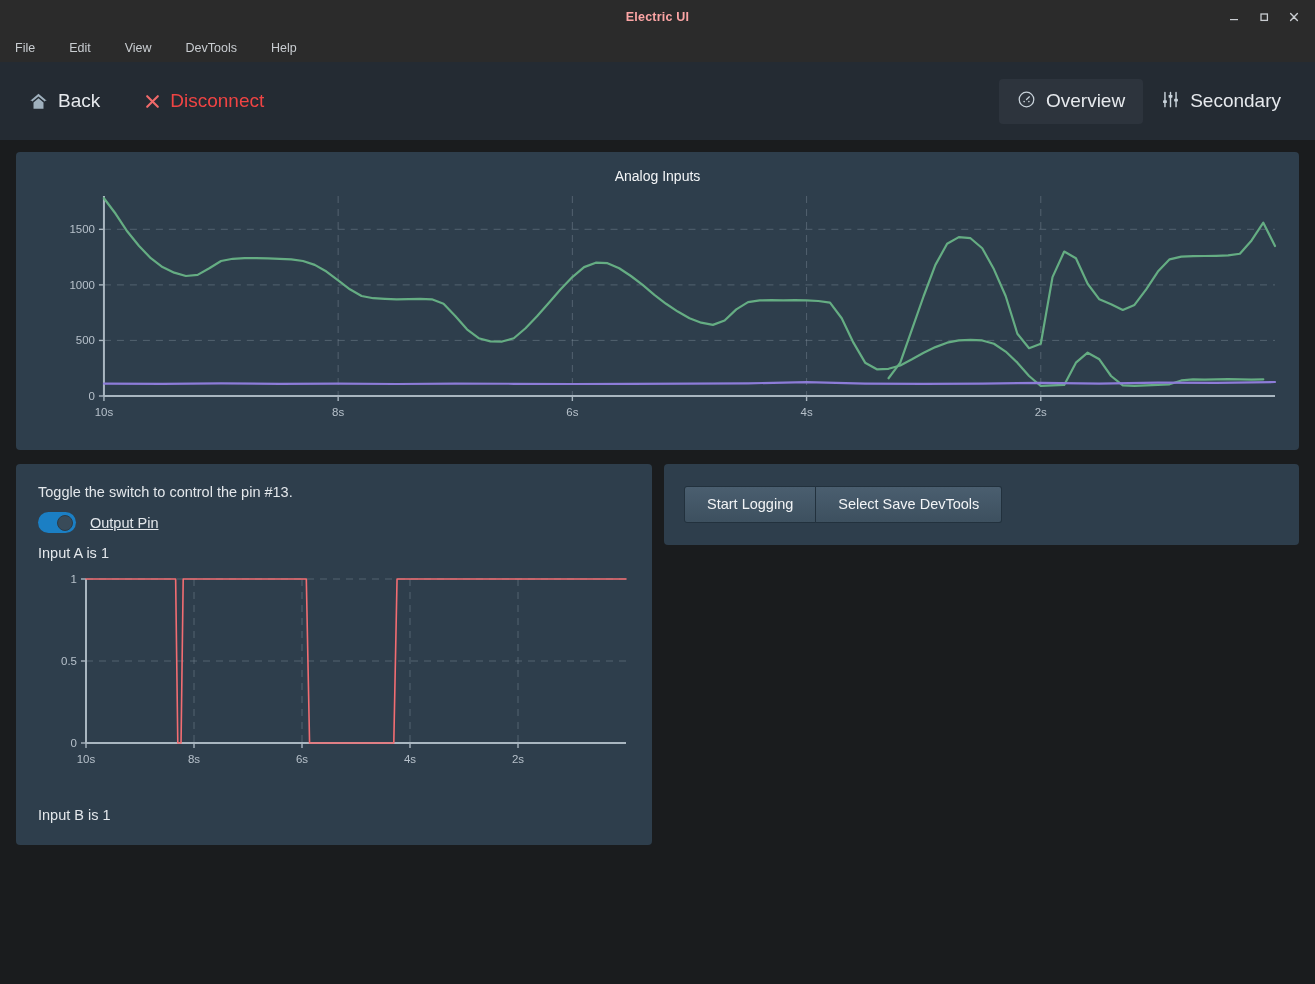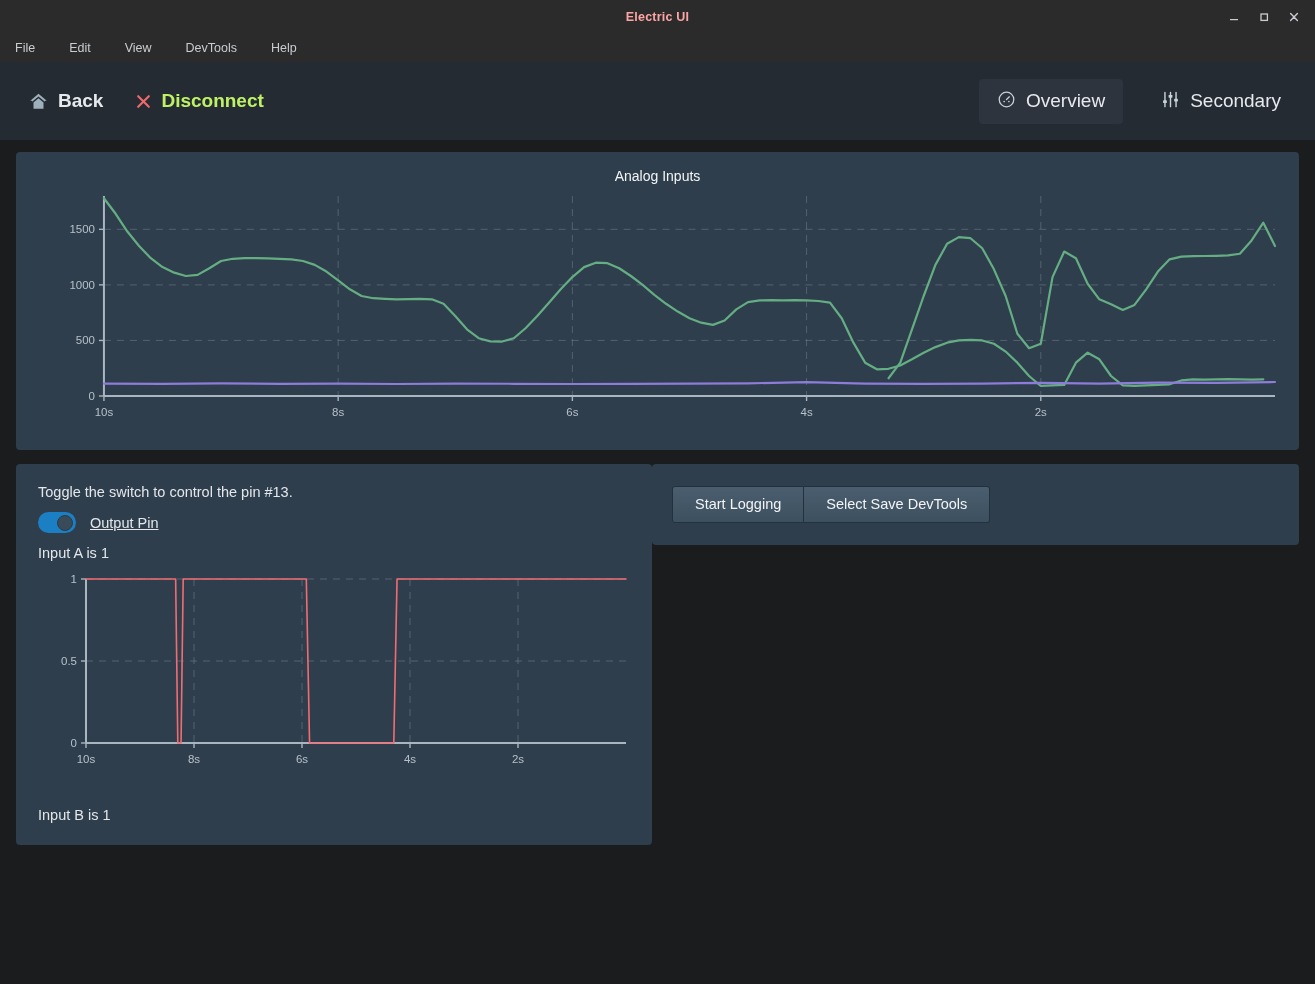--- a/index.html
+++ b/index.html
@@ -38,31 +38,31 @@
     font-size: 12.5px; color: #c9cdd1; padding: 3px 7px; border-radius: 2px;
     cursor: default; white-space: nowrap;
   }
 
   
   .header {
     height: 78px; background: #242b33;
     display: flex; align-items: center; justify-content: space-between;
     padding: 0 16px;
   }
-  .header-left { display: flex; align-items: flex-end; gap: 8px; font-weight: bold; }
+  .header-left { display: flex; align-items: flex-end; gap: 20px; }
   .hbtn {
     display: flex; align-items: center; gap: 9px;
     padding: 8px 12px; border-radius: 3px; cursor: default;
   }
   .hbtn-label { font-size: 19px; color: #e6e9ed; }
-  .hbtn-label.danger { color: #bef264; }
+  .hbtn-label.danger { color: #ef4444; }
   .icon-home svg { display: block; }
   .icon-x svg { display: block; }
 
-  .header-right { display: flex; align-items: flex-start; gap: 20px; }
+  .header-right { display: flex; align-items: flex-start; gap: 0; }
   .tab {
     display: flex; align-items: center; gap: 10px;
     padding: 11px 18px; border-radius: 4px; cursor: default;
   }
   .tab.active { background: #2d343d; }
   .tab-label { font-size: 19px; color: #e6e9ed; }
 
   
   .content { padding: 12px 16px 0 16px; }
 
@@ -71,21 +71,21 @@
   }
 
   .chart-panel { height: 298px; padding: 16px 10px 8px 10px; position: relative; }
   .chart-title {
     text-align: center; font-size: 14px; font-weight: normal; color: #f3f5f7;
     margin-bottom: 6px;
   }
   .chart-wrap { position: relative; width: 100%; height: 240px; }
   .chart-wrap svg { display: block; width: 100%; height: 100%; }
 
-  .lower-row { display: flex; margin-top: 14px; align-items: flex-start; }
+  .lower-row { display: flex; gap: 12px; margin-top: 14px; align-items: flex-start; }
   .left-panel { width: 636px; padding: 20px 20px 22px 22px; }
   .right-panel { flex: 1; padding: 22px 20px; min-height: 76px; }
 
   .hint-text { font-size: 14.5px; color: #e3e7eb; margin-bottom: 12px; }
 
   .switch-row { display: flex; align-items: center; gap: 14px; margin-bottom: 12px; }
   .switch {
     width: 38px; height: 21px; border-radius: 11px; background: #1b7fc4;
     position: relative; cursor: pointer; flex: none;
   }

